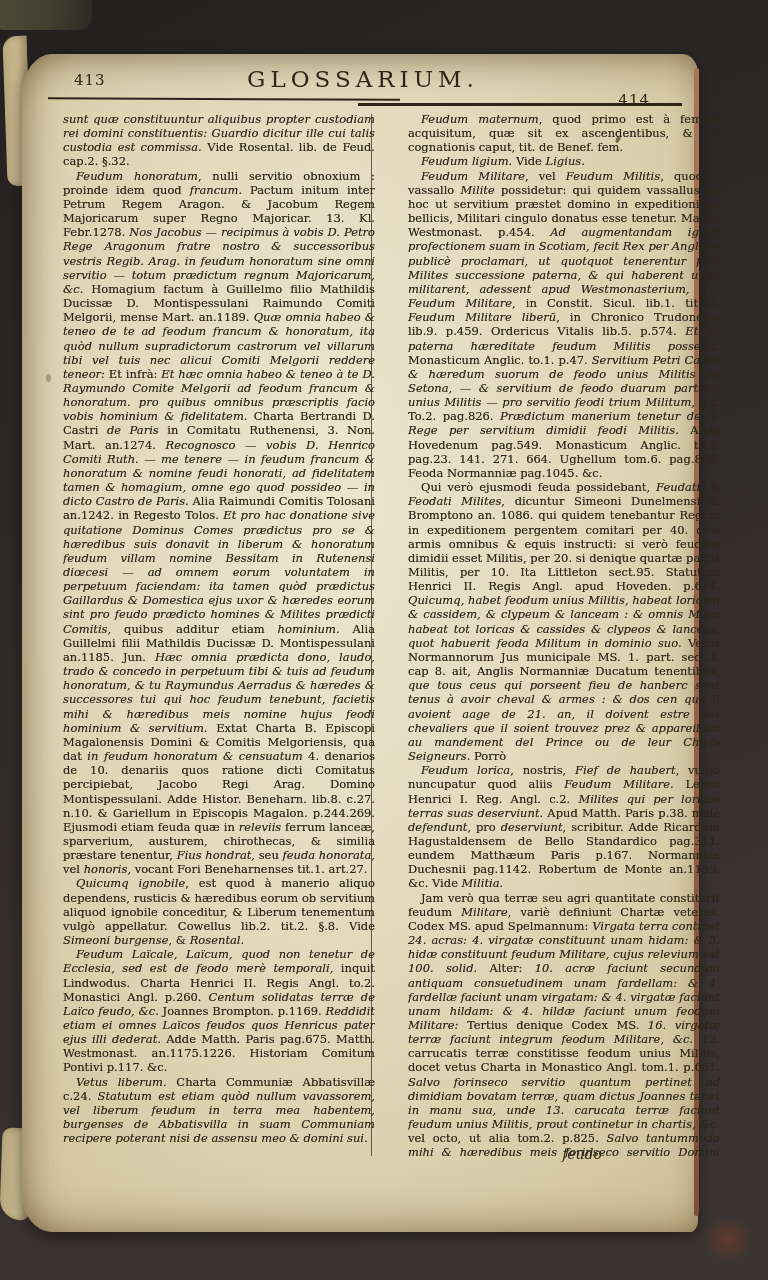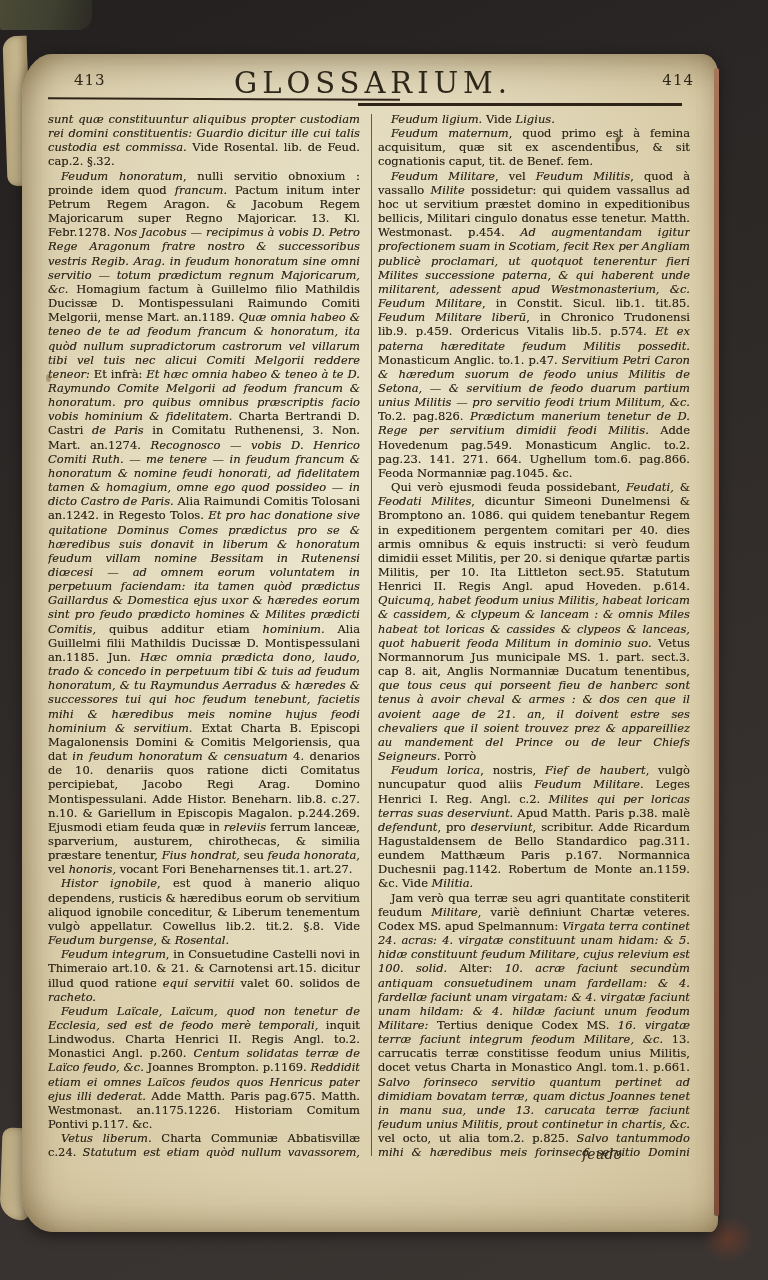--- a/index.html
+++ b/index.html
@@ -21,36 +21,36 @@
   .underpage-bottom{left:1px;top:1128px;width:30px;height:92px;border-radius:10px 0 10px 22px;transform:rotate(2deg);
     box-shadow:inset -5px 0 7px rgba(110,85,48,.5);}
   .page{position:absolute;left:22px;top:54px;width:676px;height:1178px;
     border-radius:30px 16px 8px 30px / 42px 20px 12px 38px;
     background:radial-gradient(ellipse at 46% 38%, #ece6cf 0%, #e3dabd 42%, #d9cca8 74%, #cfc09a 100%);
     box-shadow:
       inset 22px 0 38px -20px rgba(100,78,42,.55),
       inset -12px 0 26px -16px rgba(100,78,42,.42),
       inset 0 30px 46px -28px rgba(100,78,42,.6),
       inset 0 -30px 50px -30px rgba(100,78,42,.55),
-      0 4px 14px rgba(0,0,0,.45); padding-left: 20px;}
+      0 4px 14px rgba(0,0,0,.45);}
   .page-edge-right{position:absolute;right:-1px;top:14px;width:5px;height:1148px;border-radius:3px;
     background:linear-gradient(180deg,#a8755a 0%,#96624a 50%,#7e4e3a 100%);}
   .header{position:absolute;left:26px;right:20px;top:12px;height:28px;color:#2e2719;}
   .pagenum{position:absolute;font-size:15px;letter-spacing:1px;top:5px;}
   .pagenum.pn-left{left:26px;}
-  .pagenum.pn-right{right:4px;}
+  .pagenum.pn-right{right:28px;margin-top:20px;}
   .running-title{position:absolute;left:0;right:0;text-align:center;top:0;
-    font-size:29px;letter-spacing:5px;word-spacing:2px;}
+    font-size:23px;letter-spacing:5px;word-spacing:2px;}
   .rule{position:absolute;background:#2e2418;}
   .rule-left{left:26px;top:44px;width:352px;height:2px;transform:rotate(.25deg);}
   .rule-right{left:336px;top:49px;width:324px;height:2.5px;}
   .columns{position:absolute;left:26px;top:58px;display:flex;gap:18px;}
   .column{width:312px;height:1046px;overflow:hidden;
     font-size:11.5px;line-height:14.15px;text-align:justify;color:#2e2719;
-    text-shadow:0 0 .5px rgba(46,39,25,.55);}
+    text-shadow:0 0 .5px rgba(46,39,25,.55);margin-left:15px;}
   .para{margin:0;}
   .para.indent{text-indent:13px;}
   .it{font-style:italic;}
   .col-divider{position:absolute;left:349px;top:60px;width:1px;height:1042px;background:rgba(46,36,24,.7);}
   .catchword{position:absolute;right:96px;top:1092px;font-size:14px;font-style:italic;color:#2e2719;}
   .speck{position:absolute;border-radius:50%;}
   .s1{left:594px;top:82px;width:4px;height:7px;background:rgba(70,52,30,.7);transform:rotate(28deg);}
   .s2{left:600px;top:500px;width:3px;height:5px;background:rgba(82,62,36,.5);}
   .s3{left:24px;top:320px;width:5px;height:8px;background:rgba(120,90,50,.45);}
 </style>
@@ -71,28 +71,27 @@
       <span class="running-title">GLOSSARIUM.</span>
       <span class="pagenum pn-right">414</span>
     </div>
     <div class="rule rule-left"></div>
     <div class="rule rule-right"></div>
 
     <div class="columns">
       <div class="column">
           <p class="para"><span class="it">sunt quæ constituuntur aliquibus propter custodiam rei domini constituentis: Guardio dicitur ille cui talis custodia est commissa. </span><span class="rm">Vide Rosental. lib. de Feud. cap.2. §.32.</span></p>
           <p class="para indent"><span class="it">Feudum honoratum</span><span class="rm">, nulli servitio obnoxium : proinde idem quod </span><span class="it">francum. </span><span class="rm">Pactum initum inter Petrum Regem Aragon. &amp; Jacobum Regem Majoricarum super Regno Majoricar. 13. Kl. Febr.1278. </span><span class="it">Nos Jacobus — recipimus à vobis D. Petro Rege Aragonum fratre nostro &amp; successoribus vestris Regib. Arag. in feudum honoratum sine omni servitio — totum prædictum regnum Majoricarum, &amp;c. </span><span class="rm">Homagium factum à Guillelmo filio Mathildis Ducissæ D. Montispessulani Raimundo Comiti Melgorii, mense Mart. an.1189. </span><span class="it">Quæ omnia habeo &amp; teneo de te ad feodum francum &amp; honoratum, ita quòd nullum supradictorum castrorum vel villarum tibi vel tuis nec alicui Comiti Melgorii reddere teneor: </span><span class="rm">Et infrà: </span><span class="it">Et hæc omnia habeo &amp; teneo à te D. Raymundo Comite Melgorii ad feodum francum &amp; honoratum. pro quibus omnibus præscriptis facio vobis hominium &amp; fidelitatem. </span><span class="rm">Charta Bertrandi D. Castri </span><span class="it">de Paris </span><span class="rm">in Comitatu Ruthenensi, 3. Non. Mart. an.1274. </span><span class="it">Recognosco — vobis D. Henrico Comiti Ruth. — me tenere — in feudum francum &amp; honoratum &amp; nomine feudi honorati, ad fidelitatem tamen &amp; homagium, omne ego quod possideo — in dicto Castro de Paris. </span><span class="rm">Alia Raimundi Comitis Tolosani an.1242. in Regesto Tolos. </span><span class="it">Et pro hac donatione sive quitatione Dominus Comes prædictus pro se &amp; hæredibus suis donavit in liberum &amp; honoratum feudum villam nomine Bessitam in Rutenensi diœcesi — ad omnem eorum voluntatem in perpetuum faciendam: ita tamen quòd prædictus Gaillardus &amp; Domestica ejus uxor &amp; hæredes eorum sint pro feudo prædicto homines &amp; Milites prædicti Comitis, </span><span class="rm">quibus additur etiam </span><span class="it">hominium. </span><span class="rm">Alia Guillelmi filii Mathildis Ducissæ D. Montispessulani an.1185. Jun. </span><span class="it">Hæc omnia prædicta dono, laudo, trado &amp; concedo in perpetuum tibi &amp; tuis ad feudum honoratum, &amp; tu Raymundus Aerradus &amp; hæredes &amp; successores tui qui hoc feudum tenebunt, facietis mihi &amp; hæredibus meis nomine hujus feodi hominium &amp; servitium. </span><span class="rm">Extat Charta B. Episcopi Magalonensis Domini &amp; Comitis Melgoriensis, qua dat </span><span class="it">in feudum honoratum &amp; censuatum </span><span class="rm">4. denarios de 10. denariis quos ratione dicti Comitatus percipiebat, Jacobo Regi Arag. Domino Montispessulani. Adde Histor. Beneharn. lib.8. c.27. n.10. &amp; Gariellum in Episcopis Magalon. p.244.269. Ejusmodi etiam feuda quæ in </span><span class="it">releviis </span><span class="rm">ferrum lanceæ, sparverium, austurem, chirothecas, &amp; similia præstare tenentur, </span><span class="it">Fius hondrat, </span><span class="rm">seu </span><span class="it">feuda honorata, </span><span class="rm">vel </span><span class="it">honoris, </span><span class="rm">vocant Fori Beneharnenses tit.1. art.27.</span></p>
-          <p class="para indent"><span class="it">Histor ignobile</span><span class="rm">, est quod à manerio aliquo dependens, rusticis &amp; hæredibus eorum ob servitium aliquod ignobile conceditur, &amp; Liberum tenementum vulgò appellatur. Cowellus lib.2. tit.2. §.8. Vide </span><span class="it">Feudum burgense</span><span class="rm">, &amp; </span><span class="it">Rosental.</span></p>
-          <p class="para indent"><span class="it">Feudum integrum</span><span class="rm">, in Consuetudine Castelli novi in Thimeraio art.10. &amp; 21. &amp; Carnotensi art.15. dicitur illud quod ratione </span><span class="it">equi servitii </span><span class="rm">valet 60. solidos de </span><span class="it">racheto.</span></p>
+          <p class="para indent"><span class="it">Quicumq ignobile</span><span class="rm">, est quod à manerio aliquo dependens, rusticis &amp; hæredibus eorum ob servitium aliquod ignobile conceditur, &amp; Liberum tenementum vulgò appellatur. Cowellus lib.2. tit.2. §.8. Vide </span><span class="it">Simeoni burgense</span><span class="rm">, &amp; </span><span class="it">Rosental.</span></p>
           <p class="para indent"><span class="it">Feudum Laïcale, Laïcum, quod non tenetur de Ecclesia, sed est de feodo merè temporali, </span><span class="rm">inquit Lindwodus. Charta Henrici II. Regis Angl. to.2. Monastici Angl. p.260. </span><span class="it">Centum solidatas terræ de Laïco feudo, &amp;c. </span><span class="rm">Joannes Brompton. p.1169. </span><span class="it">Reddidit etiam ei omnes Laïcos feudos quos Henricus pater ejus illi dederat. </span><span class="rm">Adde Matth. Paris pag.675. Matth. Westmonast. an.1175.1226. Historiam Comitum Pontivi p.117. &amp;c.</span></p>
           <p class="para indent"><span class="it">Vetus liberum. </span><span class="rm">Charta Communiæ Abbatisvillæ c.24. </span><span class="it">Statutum est etiam quòd nullum vavassorem, vel liberum feudum in terra mea habentem, burgenses de Abbatisvilla in suam Communiam recipere poterant nisi de assensu meo &amp; domini sui. </span></p>
         </div>
       <div class="column">
+          <p class="para indent"><span class="it">Feudum maternum</span><span class="rm">, quod primo est à femina acquisitum, quæ sit ex ascendentibus, &amp; sit cognationis caput, tit. de Benef. fem.</span></p>
           <p class="para indent"><span class="it">Feudum ligium. </span><span class="rm">Vide </span><span class="it">Ligius.</span></p>
-          <p class="para indent"><span class="it">Feudum maternum</span><span class="rm">, quod primo est à femina acquisitum, quæ sit ex ascendentibus, &amp; sit cognationis caput, tit. de Benef. fem.</span></p>
           <p class="para indent"><span class="it">Feudum Militare</span><span class="rm">, vel </span><span class="it">Feudum Militis</span><span class="rm">, quod à vassallo </span><span class="it">Milite </span><span class="rm">possidetur: qui quidem vassallus ad hoc ut servitium præstet domino in expeditionibus bellicis, Militari cingulo donatus esse tenetur. Matth. Westmonast. p.454. </span><span class="it">Ad augmentandam igitur profectionem suam in Scotiam, fecit Rex per Angliam publicè proclamari, ut quotquot tenerentur fieri Milites successione paterna, &amp; qui haberent unde militarent, adessent apud Westmonasterium, &amp;c. </span><span class="it">Feudum Militare</span><span class="rm">, in Constit. Sicul. lib.1. tit.85. </span><span class="it">Feudum Militare liberū</span><span class="rm">, in Chronico Trudonensi lib.9. p.459. Ordericus Vitalis lib.5. p.574. </span><span class="it">Et ex paterna hæreditate feudum Militis possedit. </span><span class="rm">Monasticum Anglic. to.1. p.47. </span><span class="it">Servitium Petri Caron &amp; hæredum suorum de feodo unius Militis de Setona, — &amp; servitium de feodo duarum partium unius Militis — pro servitio feodi trium Militum, &amp;c. </span><span class="rm">To.2. pag.826. </span><span class="it">Prædictum manerium tenetur de D. Rege per servitium dimidii feodi Militis. </span><span class="rm">Adde Hovedenum pag.549. Monasticum Anglic. to.2. pag.23. 141. 271. 664. Ughellum tom.6. pag.866. Feoda Normanniæ pag.1045. &amp;c.</span></p>
           <p class="para indent"><span class="rm">Qui verò ejusmodi feuda possidebant, </span><span class="it">Feudati, </span><span class="rm">&amp; </span><span class="it">Feodati Milites</span><span class="rm">, dicuntur Simeoni Dunelmensi &amp; Bromptono an. 1086. qui quidem tenebantur Regem in expeditionem pergentem comitari per 40. dies armis omnibus &amp; equis instructi: si verò feudum dimidii esset Militis, per 20. si denique quartæ partis Militis, per 10. Ita Littleton sect.95. Statutum Henrici II. Regis Angl. apud Hoveden. p.614. </span><span class="it">Quicumq, habet feodum unius Militis, habeat loricam &amp; cassidem, &amp; clypeum &amp; lanceam : &amp; omnis Miles habeat tot loricas &amp; cassides &amp; clypeos &amp; lanceas, quot habuerit feoda Militum in dominio suo. </span><span class="rm">Vetus Normannorum Jus municipale MS. 1. part. sect.3. cap 8. ait, Anglis Normanniæ Ducatum tenentibus, </span><span class="it">que tous ceus qui porseent fieu de hanberc sont tenus à avoir cheval &amp; armes : &amp; dos cen que il avoient aage de 21. an, il doivent estre ses chevaliers que il soient trouvez prez &amp; appareilliez au mandement del Prince ou de leur Chiefs Seigneurs. </span><span class="rm">Porrò</span></p>
           <p class="para indent"><span class="it">Feudum lorica</span><span class="rm">, nostris, </span><span class="it">Fief de haubert</span><span class="rm">, vulgò nuncupatur quod aliis </span><span class="it">Feudum Militare. </span><span class="rm">Leges Henrici I. Reg. Angl. c.2. </span><span class="it">Milites qui per loricas terras suas deserviunt. </span><span class="rm">Apud Matth. Paris p.38. malè </span><span class="it">defendunt</span><span class="rm">, pro </span><span class="it">deserviunt</span><span class="rm">, scribitur. Adde Ricardum Hagustaldensem de Bello Standardico pag.311. eundem Matthæum Paris p.167. Normannica Duchesnii pag.1142. Robertum de Monte an.1159. &amp;c. Vide </span><span class="it">Militia.</span></p>
           <p class="para indent"><span class="rm">Jam verò qua terræ seu agri quantitate constiterit feudum </span><span class="it">Militare</span><span class="rm">, variè definiunt Chartæ veteres. Codex MS. apud Spelmannum: </span><span class="it">Virgata terra continet 24. acras: 4. virgatæ constituunt unam hidam: &amp; 5. hidæ constituunt feudum Militare, cujus relevium est 100. solid. </span><span class="rm">Alter: </span><span class="it">10. acræ faciunt secundùm antiquam consuetudinem unam fardellam: &amp; 4. fardellæ faciunt unam virgatam: &amp; 4. virgatæ faciunt unam hildam: &amp; 4. hildæ faciunt unum feodum Militare: </span><span class="rm">Tertius denique Codex MS. </span><span class="it">16. virgatæ terræ faciunt integrum feodum Militare, &amp;c. </span><span class="rm">13. carrucatis terræ constitisse feodum unius Militis, docet vetus Charta in Monastico Angl. tom.1. p.661. </span><span class="it">Salvo forinseco servitio quantum pertinet ad dimidiam bovatam terræ, quam dictus Joannes tenet in manu sua, unde 13. carucata terræ faciunt feudum unius Militis, prout continetur in chartis, &amp;c. </span><span class="rm">vel octo, ut alia tom.2. p.825. </span><span class="it">Salvo tantummodo mihi &amp; hæredibus meis forinseco servitio Domini Regis, quod dicitur Scutagium, quantum pertinet ad 12. bovatas terræ, unde 8. carucatæ faciunt feodum unius Militis. </span></p>
         </div>
     </div>
     <div class="col-divider"></div>
 
     <div class="catchword">feudo</div>
 

